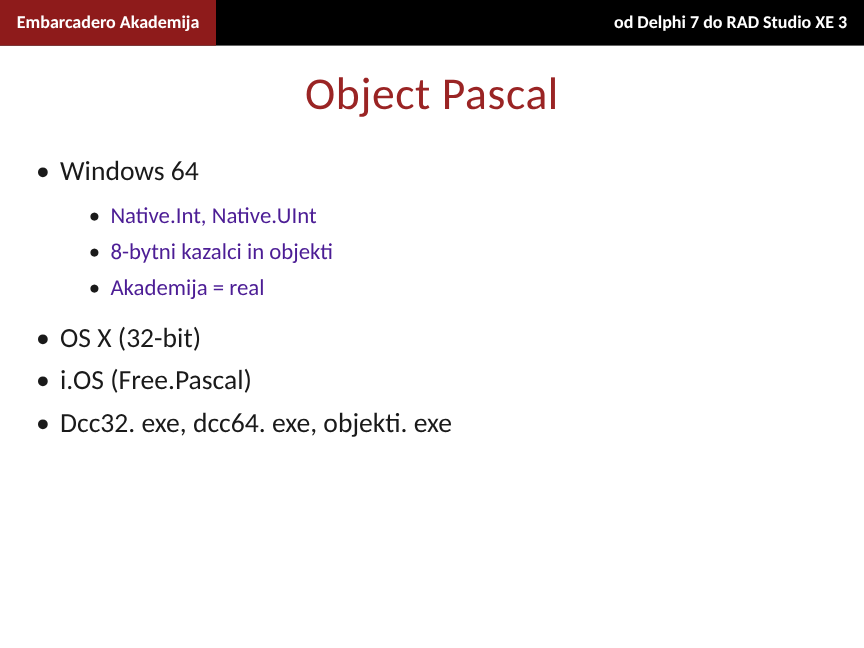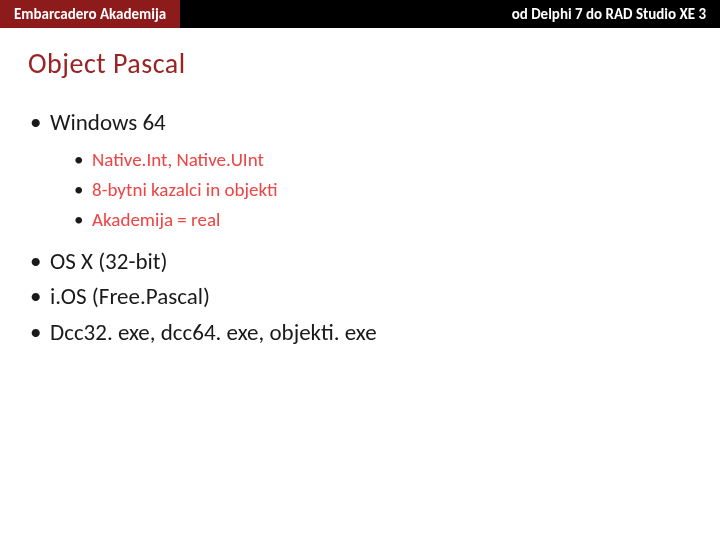--- a/index.html
+++ b/index.html
@@ -6,21 +6,21 @@
   body {
     width: 720px;
     height: 540px;
     background: #ffffff;
     font-family: "Segoe UI", "Calibri", Arial, sans-serif;
     overflow: hidden;
     position: relative;
   }
   .topbar {
     width: 100%;
-    height: 28px;
+    height: 38px;
     background: #000000;
     display: flex;
     align-items: stretch;
     color: #ffffff;
     font-size: 15px;
     font-weight: 600;
   }
   .topbar-left {
     background: #8e1b1b;
     padding: 0 14px;
@@ -34,24 +34,25 @@
     display: flex;
     align-items: center;
     white-space: nowrap;
     font-weight: 600;
   }
   .content {
     padding: 18px 28px 0 28px;
   }
   .title {
     color: #9a2424;
-    font-size: 28px;
+    font-size: 38px;
     font-weight: 400;
     margin-bottom: 24px;
     letter-spacing: 0.5px;
+    text-align: center;
   }
   .bullets {
     list-style: none;
   }
   .bullets > li {
     font-size: 23px;
     color: #1a1a1a;
     padding-left: 22px;
     position: relative;
     line-height: 1.55;
@@ -62,21 +63,21 @@
     left: 2px;
     top: 0;
     color: #1a1a1a;
   }
   .sub-bullets {
     list-style: none;
     margin: 4px 0 8px 0;
   }
   .sub-bullets > li {
     font-size: 19px;
-    color: #ef4444;
+    color: #4c1d95;
     padding-left: 42px;
     position: relative;
     line-height: 1.6;
   }
   .sub-bullets > li::before {
     content: "•";
     position: absolute;
     left: 24px;
     top: 0;
     color: #1a1a1a;

